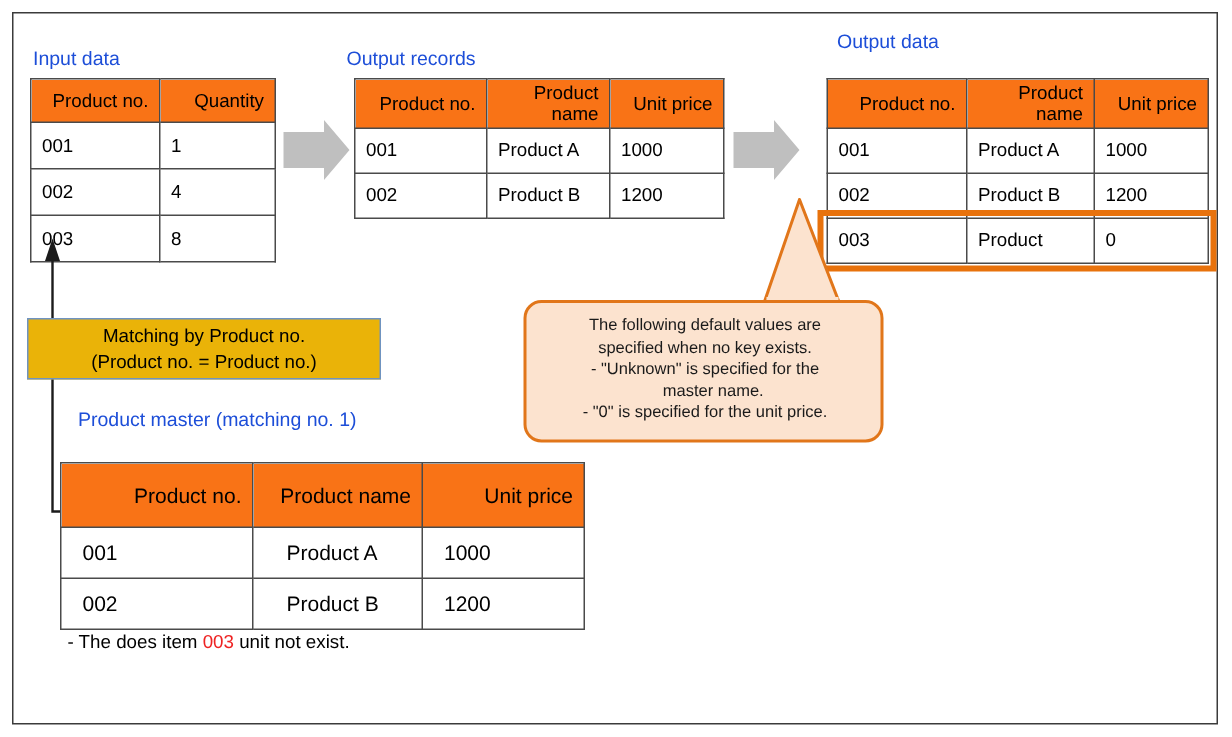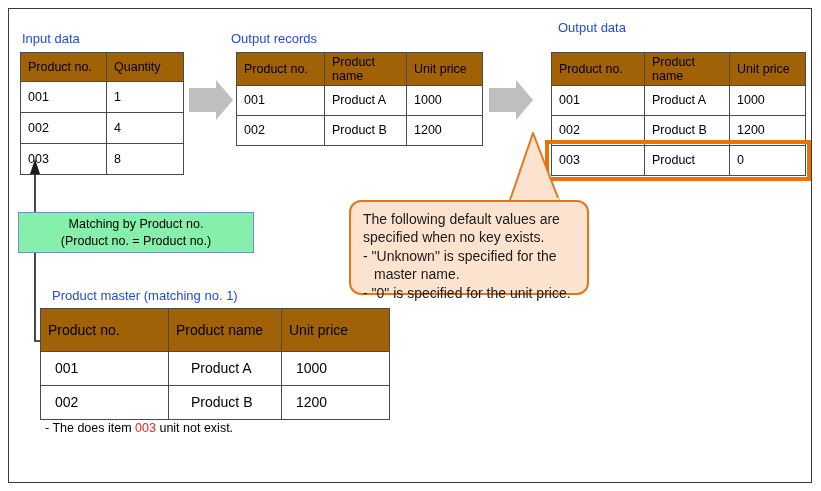--- a/index.html
+++ b/index.html
@@ -46,38 +46,38 @@
     color: #000000;
     font-weight: normal;
     text-align: left;
     vertical-align: middle;
     background: #ffffff;
     line-height: 1.15;
     overflow: hidden;
     white-space: nowrap;
   }
   .dtable th {
-    background: #a16207;
-    text-align: left;
+    background: #f97316;
+    text-align: right;
     white-space: normal;
   }
   .red { color: #ee2222; }
 
   
   .caption {
     position: absolute;
     font-size: 13px;
     color: #1d4ed8;
     white-space: nowrap;
   }
 
   
   .blue-box {
     position: absolute;
-    background: #86efac;
+    background: #eab308;
     border: 1px solid #6f93c0;
     box-sizing: border-box;
     display: flex;
     flex-direction: column;
     align-items: center;
     justify-content: center;
   }
   .blue-box .line {
     font-size: 12.5px;
     color: #000000;
@@ -88,24 +88,25 @@
   
   .callout {
     position: absolute;
     background: #fce3cf;
     border: 2px solid #e1761a;
     border-radius: 12px;
     box-sizing: border-box;
     padding: 8px 10px 8px 12px;
   }
   .callout .cline {
-    font-size: 14px;
+    font-size: 11px;
     color: #1a1a1a;
     line-height: 1.32;
     white-space: nowrap;
+    text-align: center;
   }
   .callout .cline.indent { padding-left: 11px; }
 
   
   .hilite-ring {
     position: absolute;
     border: 4px solid #e8720c;
     box-sizing: border-box;
     pointer-events: none;
   }
@@ -245,21 +246,21 @@
   </div>
 
   <div class="callout" style="left:349px; top:200px; width:240px; height:95px;">
     <div class="cline">The following default values are</div>
     <div class="cline">specified when no key exists.</div>
     <div class="cline">- "Unknown" is specified for the</div>
     <div class="cline indent">master name.</div>
     <div class="cline">- "0" is specified for the unit price.</div>
   </div>
 
-  <div class="caption" style="left:52px; top:288px;">Product master (matching no. 1)</div>
+  <div class="caption" style="left:52px; top:272px;">Product master (matching no. 1)</div>
 
   <table class="dtable" style="left:40px; top:308px; width:349px;">
     <colgroup>
         <col style="width:128px">
         <col style="width:113px">
         <col style="width:108px">
       </colgroup>
     <thead>
       <tr>
         <th style="height:42px; font-size:14px;">Product no.</th>

